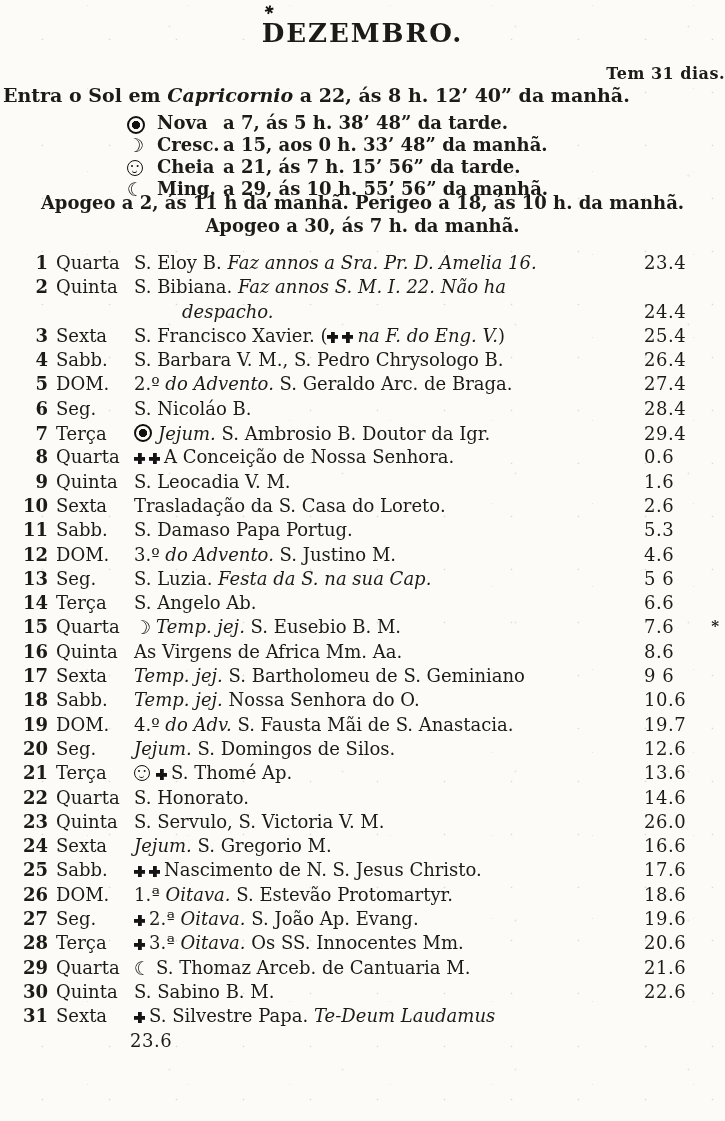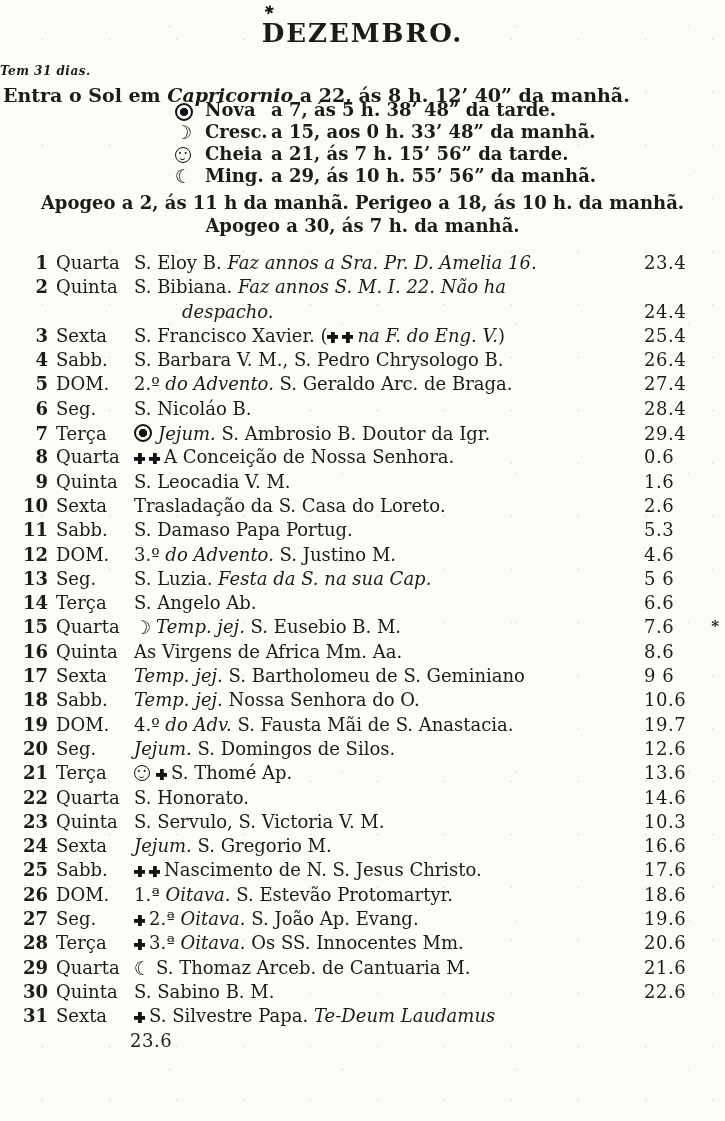--- a/index.html
+++ b/index.html
@@ -11,25 +11,25 @@
       radial-gradient(circle, rgba(20,20,20,.09) .6px, transparent 1px),
       radial-gradient(circle, rgba(20,20,20,.06) 1px, transparent 1.4px);
     background-size: 67px 53px, 101px 83px, 173px 149px;
     background-position: 9px 13px, 37px 47px, 83px 101px;
     font-family:"DejaVu Serif","Liberation Serif",serif;
     color:#1c1b17; overflow:hidden;
   }
   .ornament { position:absolute; top:3px; left:264px; font-size:12px; transform:rotate(14deg); color:#171613; }
   .title { position:absolute; top:18px; left:0; width:100%; text-align:center;
            font-size:26px; font-weight:bold; letter-spacing:2px; }
-  .subtitle { position:absolute; top:64px; left:0; width:100%; text-align:left;
-              font-size:12px; font-weight:bold; letter-spacing:.5px;font-style:italic; }
+  .subtitle { position:absolute; top:64px; left:0; width:100%; text-align:right;
+              font-size:16px; font-weight:bold; letter-spacing:.5px; }
   .sun-line { position:absolute; top:84px; left:3px; width:719px;
               font-size:19px; font-weight:bold; white-space:nowrap; }
-  .moon-block { position:absolute; top:99px; left:127px; font-size:18px; font-weight:bold;margin-left:48px; }
+  .moon-block { position:absolute; top:112px; left:127px; font-size:18px; font-weight:bold; }
   .moon-line { height:21.8px; display:flex; align-items:center; white-space:nowrap; }
   .moon-line .icwrap { width:30px; flex:none; display:flex; align-items:center; }
   .moon-label { width:66px; flex:none; }
   .apsides { position:absolute; top:192px; left:0; width:100%; text-align:center;
              font-size:18px; font-weight:bold; }
   .apsides div { height:22.5px; white-space:nowrap; }
   .calendar { position:absolute; top:252px; left:0; width:725px; font-size:18px; }
   .cal-row { position:relative; display:flex; align-items:baseline;
              height:24.3px; padding:0 25px 0 20px; white-space:nowrap; }
   .day { width:28px; flex:none; text-align:right; font-weight:bold; }
@@ -237,21 +237,21 @@
       <div class="cal-row">
         <span class="day">22</span>
         <span class="wd">Quarta</span>
         <span class="desc"><span>S. Honorato.</span></span>
         <span class="val">14.6</span>
       </div>
       <div class="cal-row">
         <span class="day">23</span>
         <span class="wd">Quinta</span>
         <span class="desc"><span>S. Servulo, S. Victoria V. M.</span></span>
-        <span class="val">10.3</span>
+        <span class="val">26.0</span>
       </div>
       <div class="cal-row">
         <span class="day">24</span>
         <span class="wd">Sexta</span>
         <span class="desc"><i>Jejum.</i><span> S. Gregorio M.</span></span>
         <span class="val">16.6</span>
       </div>
       <div class="cal-row">
         <span class="day">25</span>
         <span class="wd">Sabb.</span>

